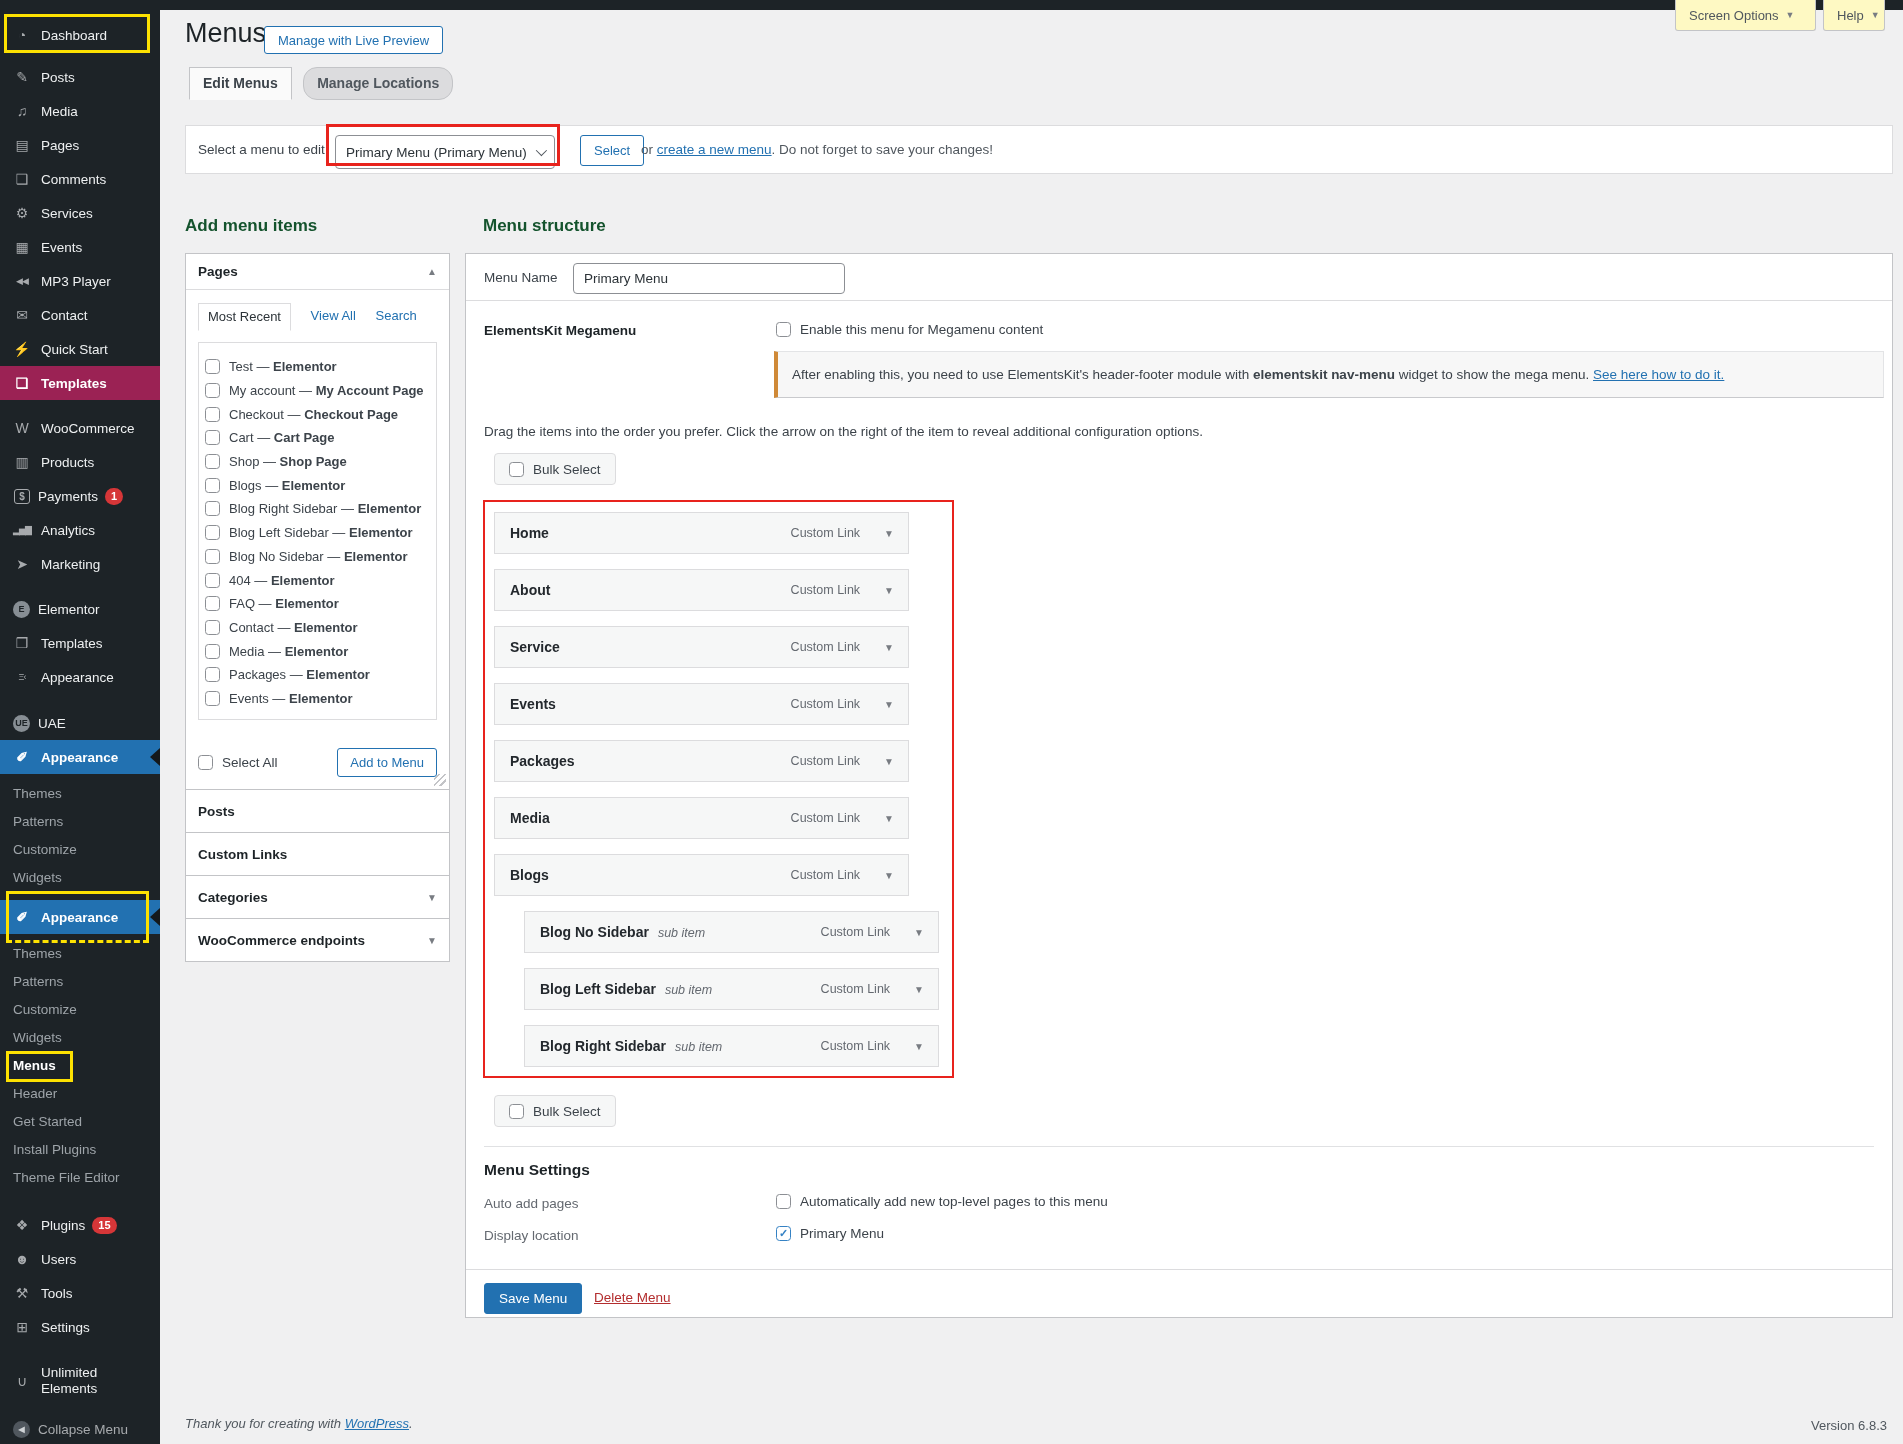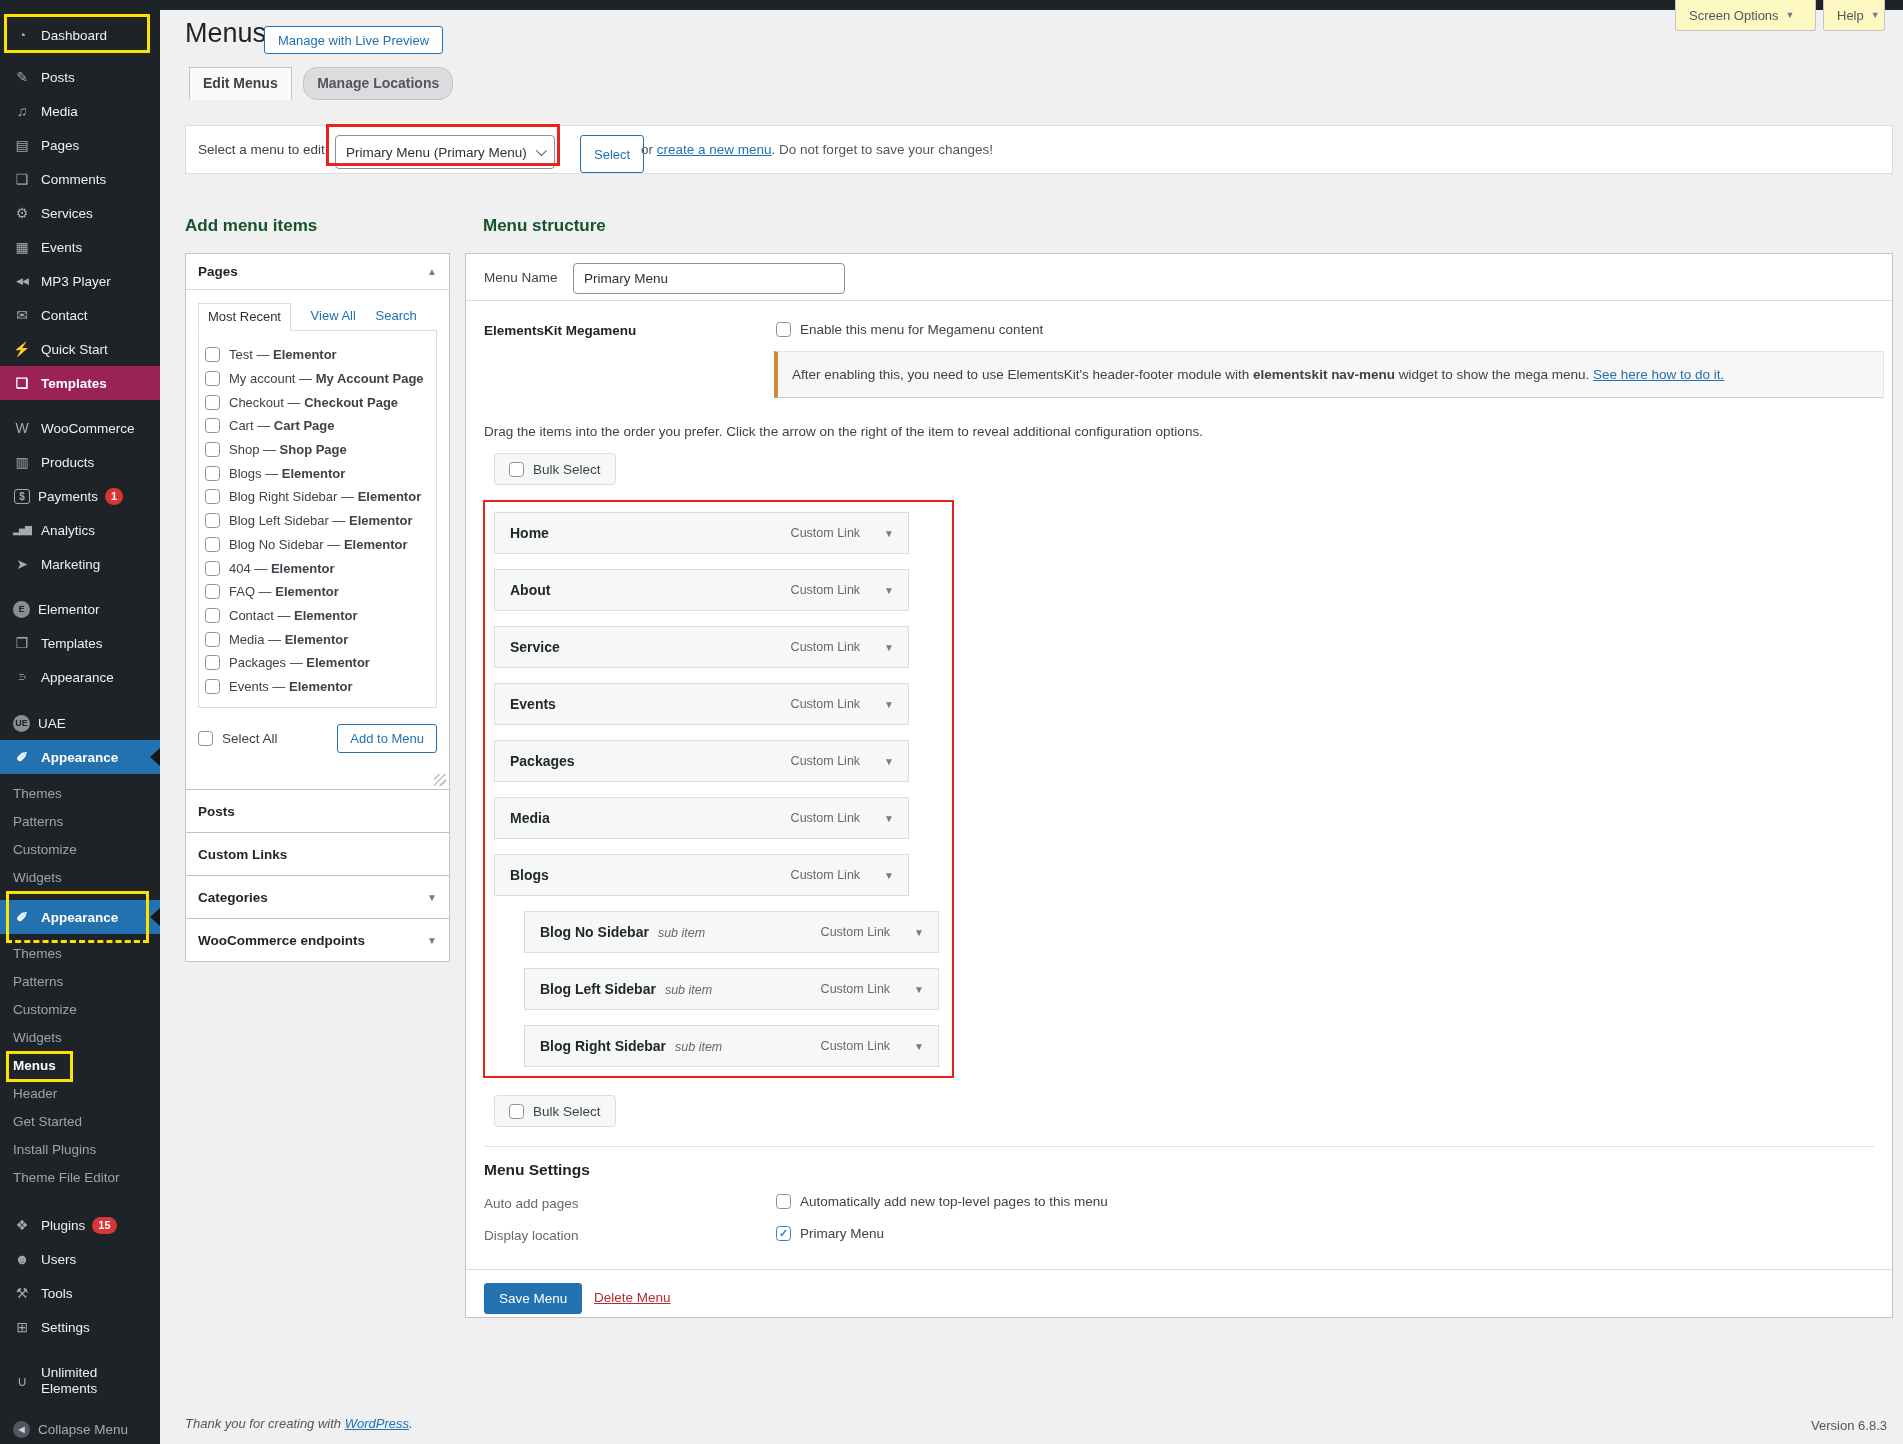--- a/index.html
+++ b/index.html
@@ -57,40 +57,40 @@
     border:1px solid #c3c4c7; background:#dcdcde; color:#50575e; cursor:pointer; }
   .nav-tab.active { background:#fafafa; border-bottom-color:#fafafa; color:#3c434a; }
   .nav-tab + .nav-tab { margin-left:7px;border-radius:14px; }
 
   
   #select-bar { position:absolute; left:185px; top:125px; width:1708px; height:49px; background:#fff; border:1px solid #dcdcde; z-index:4; }
   #select-bar .bar-label { position:absolute; left:12px; top:16px; font-size:13.5px; color:#3c434a; }
   #menu-select { position:absolute; left:149px; top:9px; width:220px; height:31px; border:1px solid #8c8f94; border-radius:4px;
     background:#fff; display:flex; align-items:center; justify-content:space-between; padding:16px 10px; font-size:13.5px; color:#2c3338; cursor:pointer; }
   .chev { width:8px; height:8px; border-right:1.8px solid #50575e; border-bottom:1.8px solid #50575e; transform:rotate(45deg) translateY(-2px); }
-  #select-btn { position:absolute; left:394px; top:9px; height:38px; display:inline-flex; align-items:center; padding:0 13px;
+  #select-btn { position:absolute; left:394px; top:9px; height:31px; display:inline-flex; align-items:center; padding:0 13px;
     background:#fff; border:1px solid #2271b1; border-radius:3px; color:#2271b1; font-size:13px; cursor:pointer; }
   #or-text { position:absolute; left:455px; top:16px; font-size:13.5px; color:#50575e; }
   a.bluelink { color:#2271b1; text-decoration:underline; cursor:pointer; }
 
   
   .col-heading { position:absolute; font-size:17px; font-weight:600; color:#14532d; z-index:4; }
   #add-items-heading { left:185px; top:216px; }
   #structure-heading { left:483px; top:216px; }
 
   
   #pages-box { position:absolute; left:185px; top:253px; width:265px; height:537px; background:#fff; border:1px solid #c3c4c7; z-index:4; }
   .box-head { height:36px; display:flex; align-items:center; justify-content:space-between; padding:0 12px;
     border-bottom:1px solid #dcdcde; font-size:13.5px; font-weight:600; color:#1d2327; cursor:pointer; }
   .toggle { font-size:10px; color:#787c82; }
   #pages-tabs { margin:12px 12px 0 12px; position:relative; z-index:2; font-size:13px; }
   #tab-most-recent { display:inline-block; border:1px solid #dcdcde; border-bottom:1px solid #fff; background:#fff;
     padding:5px 9px 6px 9px; position:relative; top:1px; color:#2c3338; cursor:pointer; }
   .panel-link { color:#2271b1; margin-left:16px; cursor:pointer; text-decoration:none; }
-  #pages-panel { margin:0 12px; border:1px solid #dcdcde; height:378px; padding:12px 6px; overflow:hidden; }
+  #pages-panel { margin:12px 12px; border:1px solid #dcdcde; height:378px; padding:12px 6px; overflow:hidden; }
   .page-row { display:flex; align-items:center; gap:9px; height:23.7px; font-size:13px; color:#3c434a; white-space:nowrap; }
   .cb { width:15px; height:15px; flex:none; border:1.3px solid #8c8f94; border-radius:3.5px; background:#fff; display:inline-flex;
     align-items:center; justify-content:center; font-size:11px; color:#fff; cursor:pointer; }
   .cb.checked { border-color:#3582c4; color:#3582c4; font-weight:bold; }
   #pages-foot { display:flex; align-items:center; justify-content:space-between; padding:16px 12px 0 12px; }
   #select-all-wrap { display:flex; align-items:center; gap:9px; font-size:13.5px; color:#3c434a; }
   #add-to-menu { height:29px; display:inline-flex; align-items:center; padding:0 12px; background:#fff; border:1px solid #2271b1;
     border-radius:3px; color:#2271b1; font-size:13px; cursor:pointer; }
   #resize-handle { position:absolute; right:3px; bottom:3px; width:12px; height:12px;
     background:repeating-linear-gradient(135deg, transparent 0 3px, #c3c4c7 3px 4.5px); cursor:nwse-resize; }

